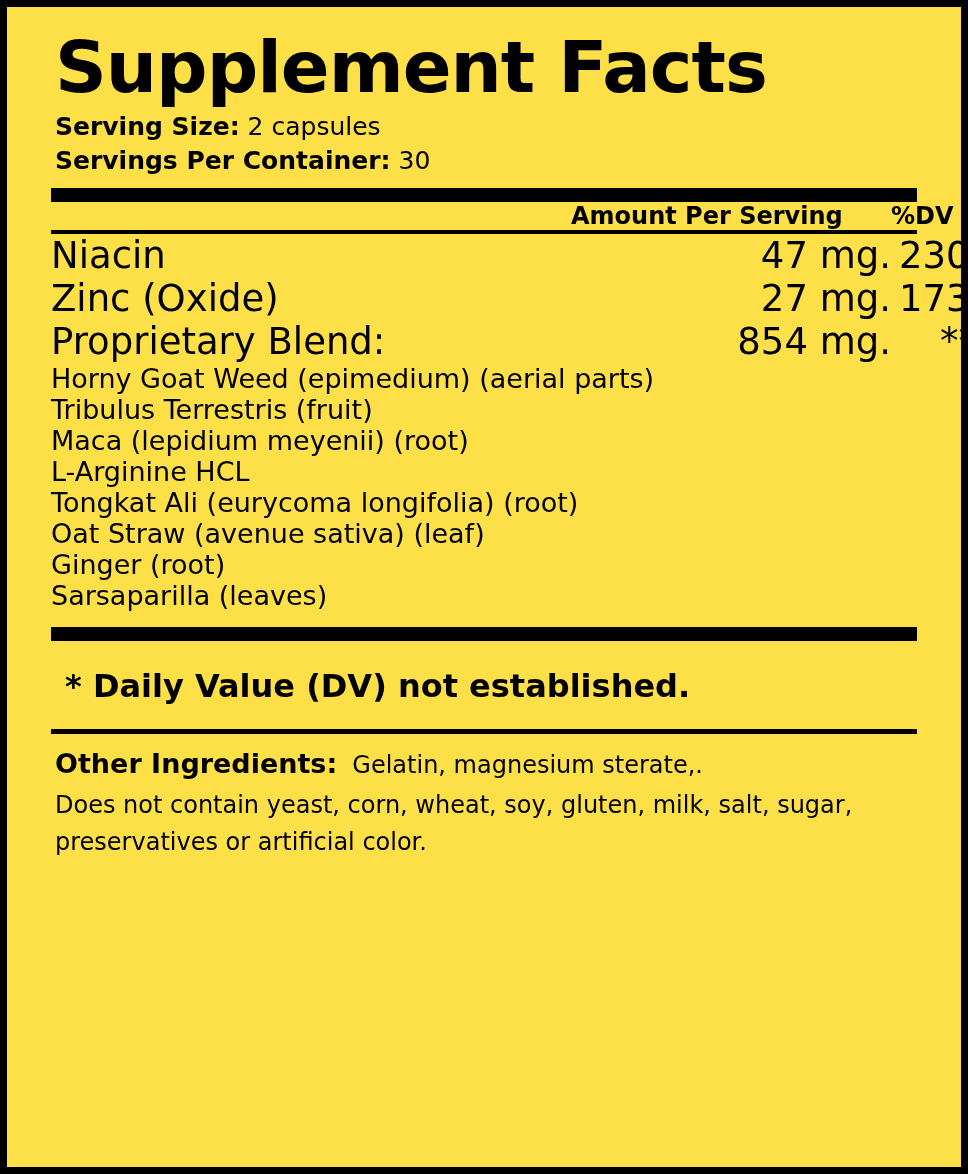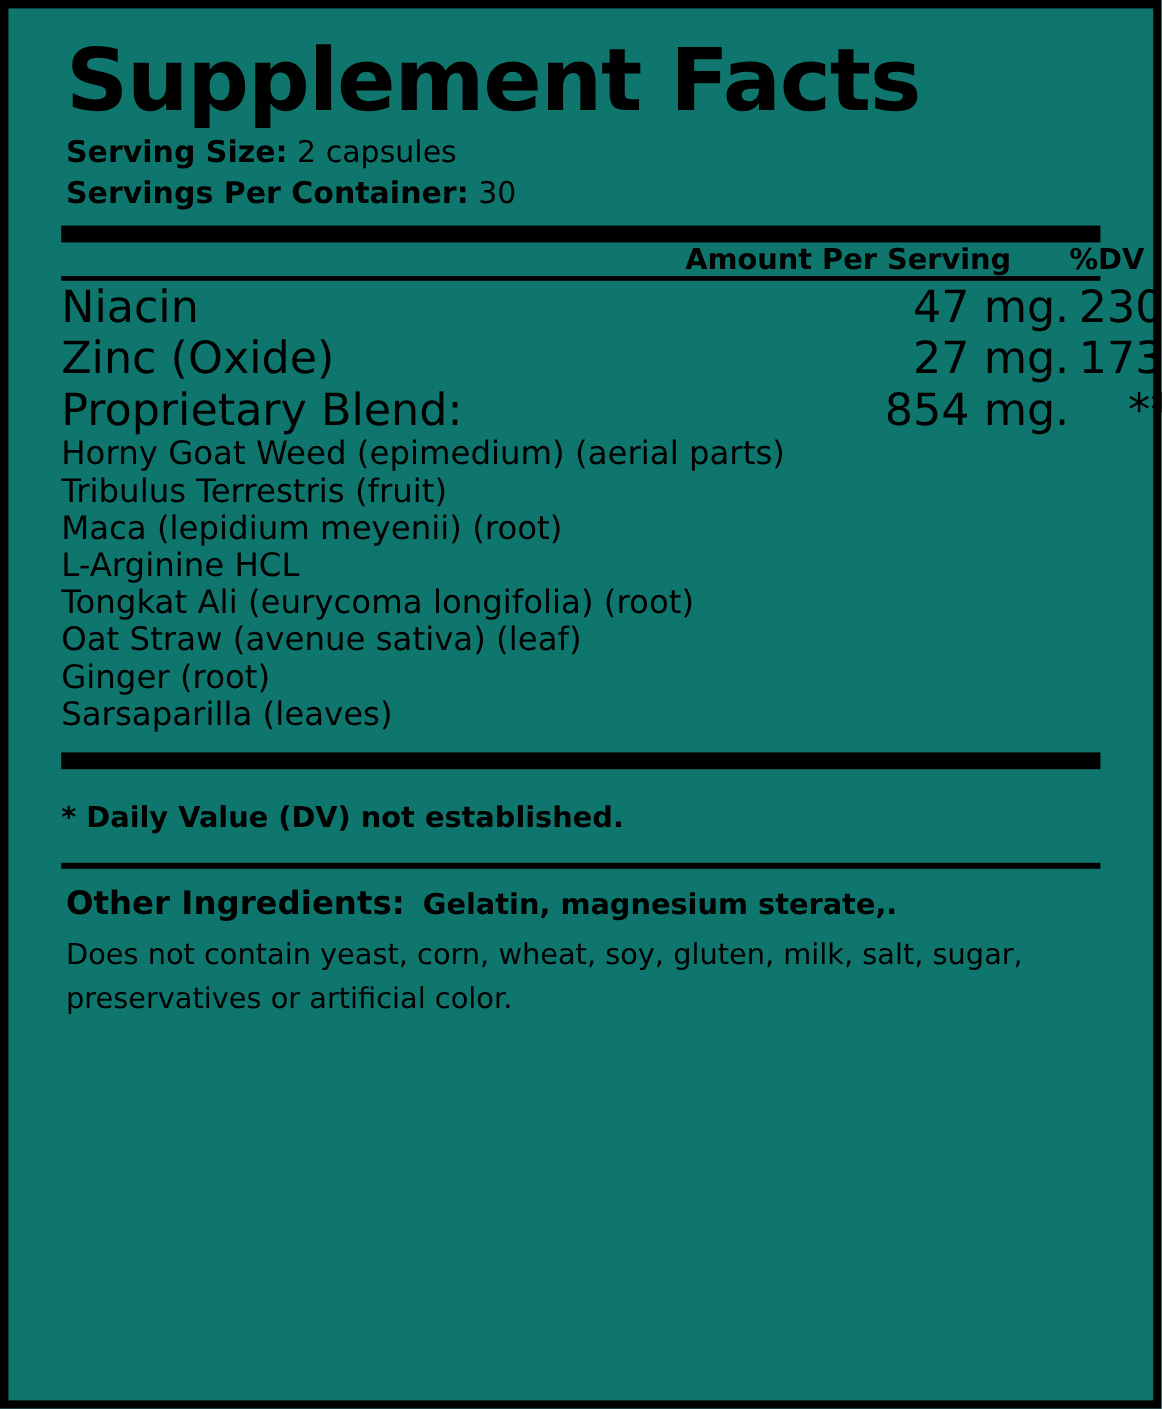--- a/index.html
+++ b/index.html
@@ -13,21 +13,21 @@
     font-family: "DejaVu Sans", sans-serif;
     color: #000000;
     overflow: hidden;
   }
   .panel {
     box-sizing: border-box;
     width: 968px;
     height: 1174px;
     border: 7px solid #000000;
     padding: 14px 20px 10px 20px;
-    background: #0f766e;
+    background: #fde047;
   }
   .inner {
     box-sizing: border-box;
     width: 100%;
     height: 100%;
     padding: 8px 24px 0 24px;
   }
   .title {
     font-size: 72px;
     font-weight: 800;
@@ -104,36 +104,36 @@
     font-weight: 800;
     text-align: right;
     vertical-align: top;
     padding-top: 4px;
   }
   .sub-item {
     font-size: 27px;
     padding: 7px 0 1px 32px;
   }
   .footnote {
-    font-size: 24px;
-    font-weight: 800;
-    margin: 26px 0 24px 0;
+    font-size: 32px;
+    font-weight: 800;
+    margin: 26px 0 24px 14px;
   }
   .other-wrap {
     margin: 14px 0 0 4px;
   }
   .other-head {
     font-size: 27px;
     font-weight: 800;
     display: inline;
     text-align: center;
   }
   .other-val {
     font-size: 24px;
-    font-weight: 700;
+    font-weight: 400;
     display: inline;
     margin-left: 10px;
   }
   .other-note {
     font-size: 24px;
     font-weight: 400;
     line-height: 1.55;
     margin-top: 8px;
     max-width: 830px;
   }

